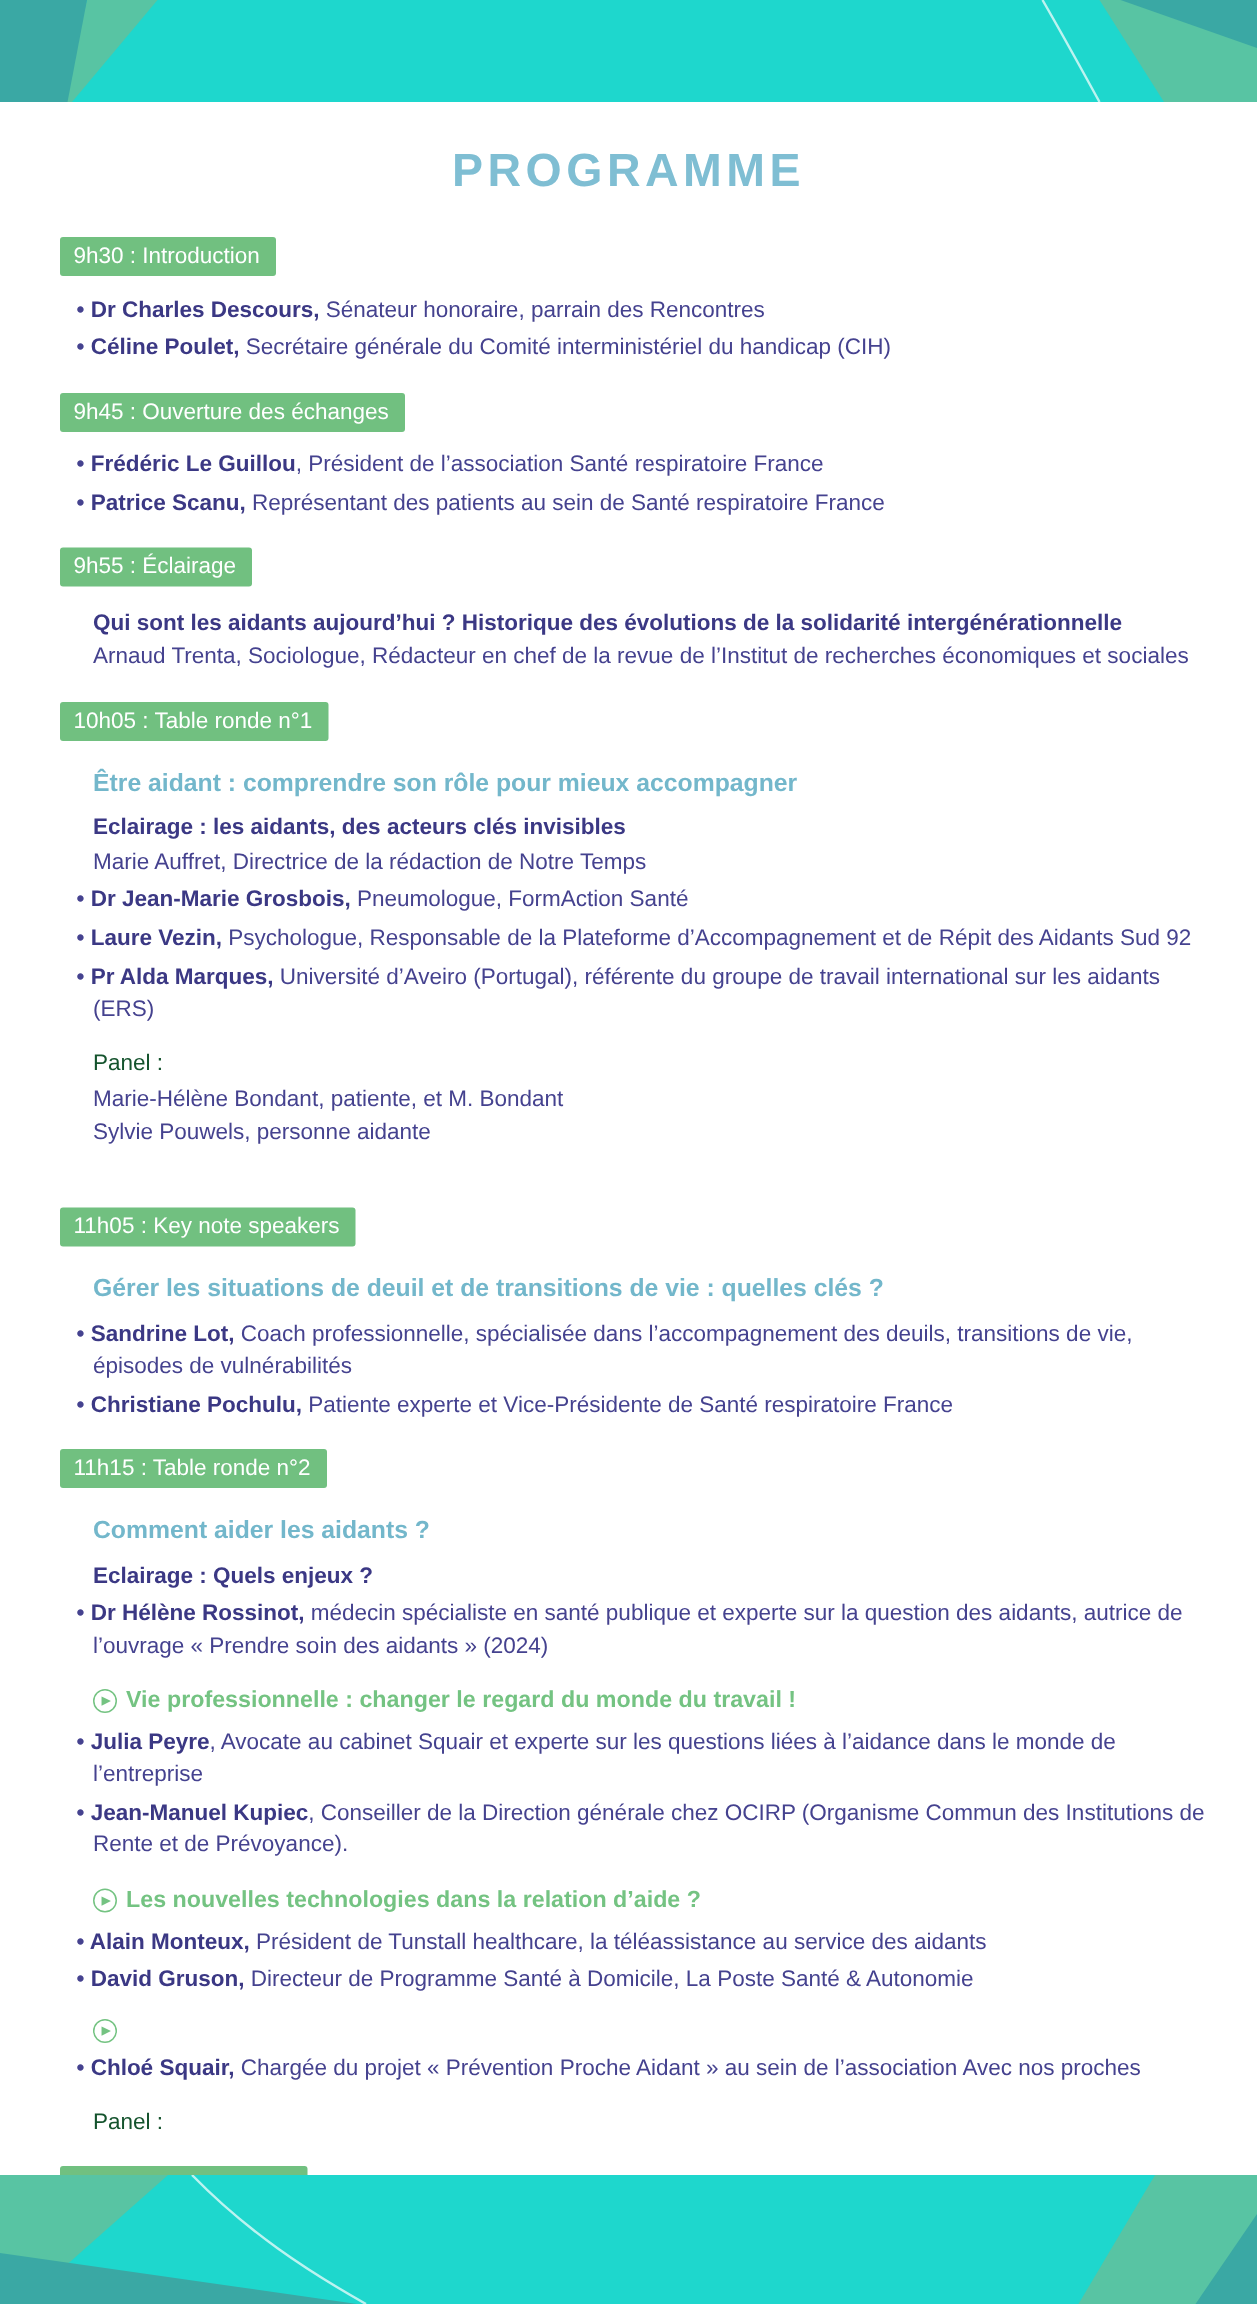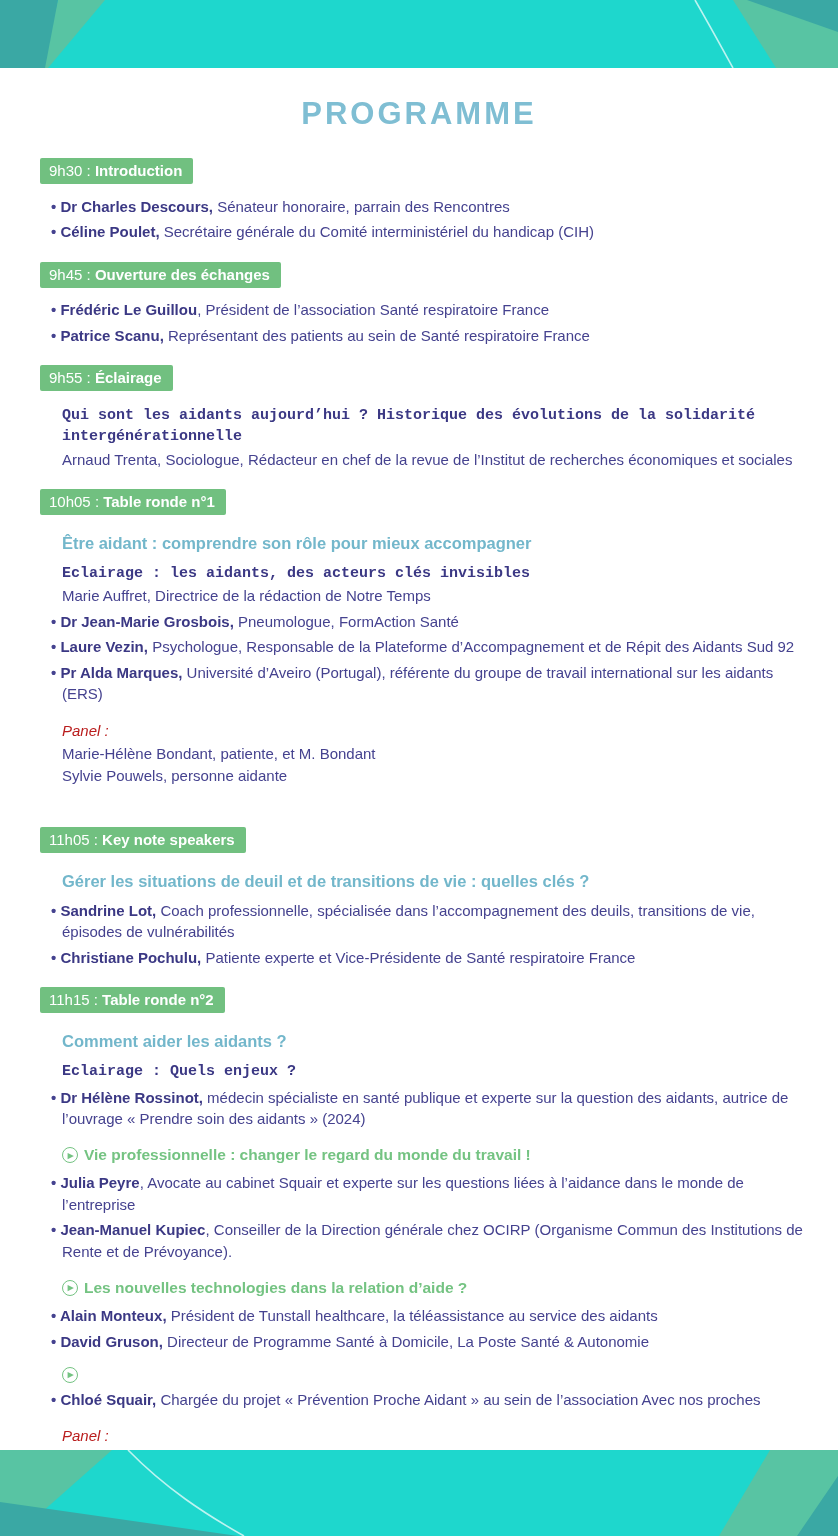--- a/index.html
+++ b/index.html
@@ -28,29 +28,29 @@
   .time-label{
     display:inline-block;
     background:#71c080;
     color:#ffffff;
     font-size:15px;
     padding:4px 11px 4px 9px;
     border-radius:2px;
     margin-bottom:7px;
     line-height:1.2;
   }
-  .time-label .ttl{font-weight:bold;}
+  .time-label .ttl{font-weight:normal;}
   .block{color:#45428f;font-size:15px;line-height:1.42;}
   .subtitle{
     color:#73b7cb;
     font-weight:bold;
     font-size:16.5px;
     margin:10px 0 7px 22px;
   }
-  .boldline{font-weight:bold;margin:7px 0 1px 22px;color:#3b3884;font-family:Liberation Mono, monospace;}
+  .boldline{font-weight:bold;margin:7px 0 1px 22px;color:#3b3884;}
   .plainline{margin:1px 0 1px 22px;}
   .bullet{margin:4.5px 0 4.5px 22px;text-indent:-11px;}
   .bullet .dot{font-weight:bold;}
   .bullet .name{font-weight:bold;color:#3b3884;}
   .greenhead{
     color:#74c382;
     font-weight:bold;
     font-size:15.5px;
     margin:15px 0 6px 22px;
     display:flex;
@@ -65,21 +65,21 @@
     display:inline-flex;
     align-items:center;
     justify-content:center;
   }
   .play-icon .tri{
     font-size:7.5px;
     line-height:1;
     color:#74c382;
     margin-left:1.5px;
   }
-  .panel-label{color:#b91c1c;margin:15px 0 2px 22px;font-style:italic;}
+  .panel-label{color:#14532d;margin:15px 0 2px 22px;}
 </style>
 </head>
 <body>
 
 <div class="page">
 
   <svg class="banner banner-top" viewBox="0 0 838 68" preserveAspectRatio="none">
     <rect x="0" y="0" width="838" height="68" fill="#1ed7cd"></rect>
     <polygon points="58,0 105,0 48,68 40,68" fill="#58c4a3"></polygon>
     <polygon points="0,0 58,0 45,68 0,68" fill="#3aa8a4"></polygon>

